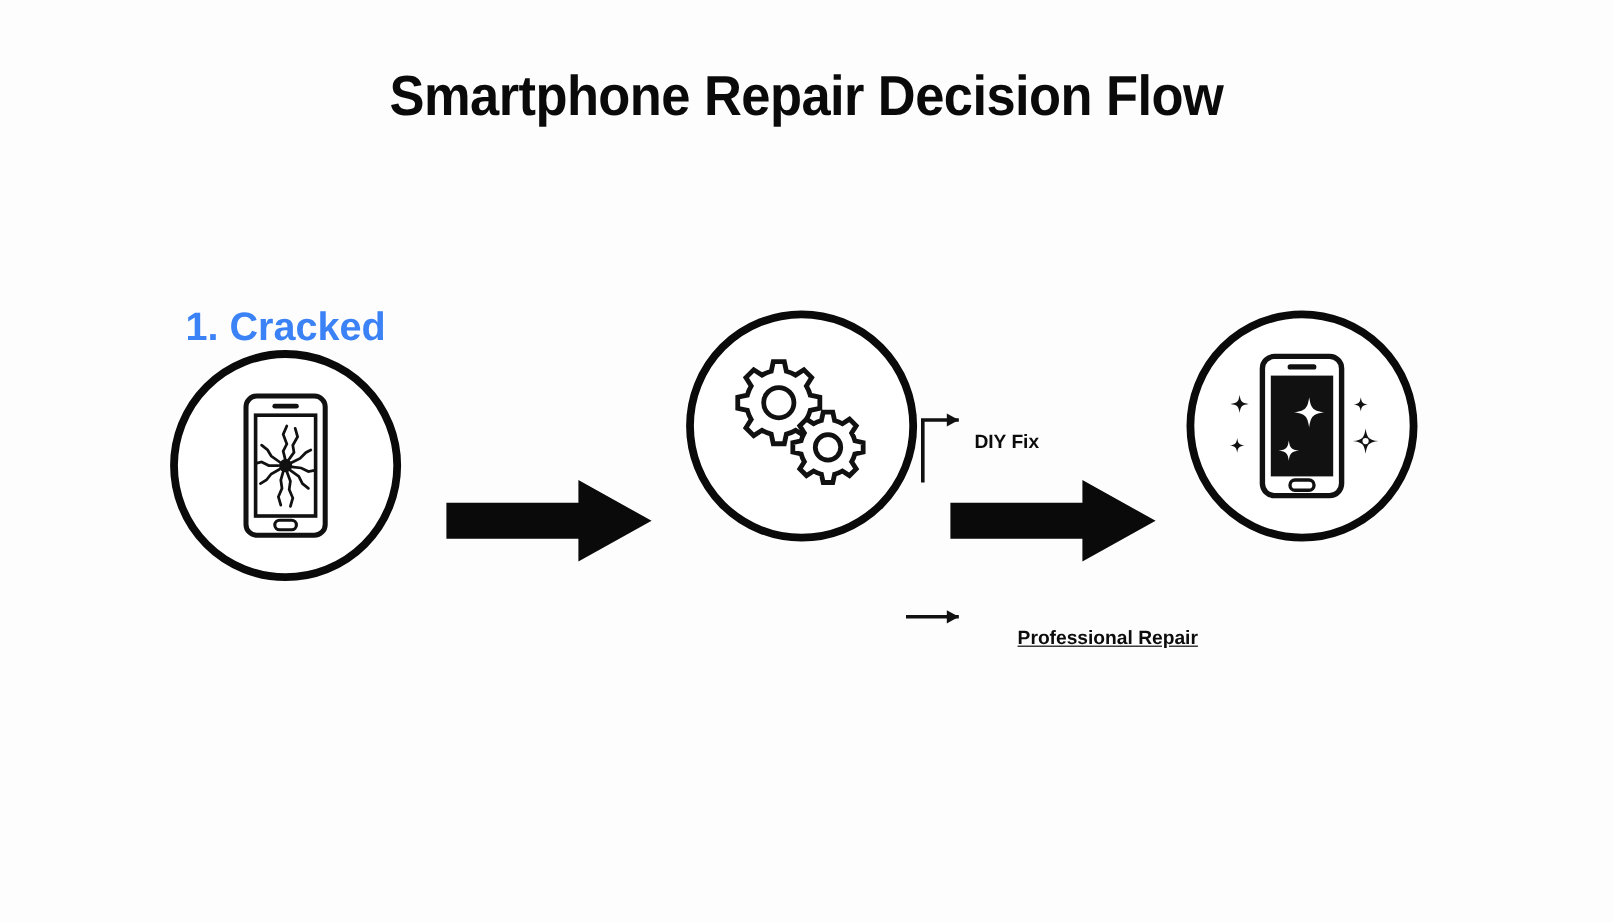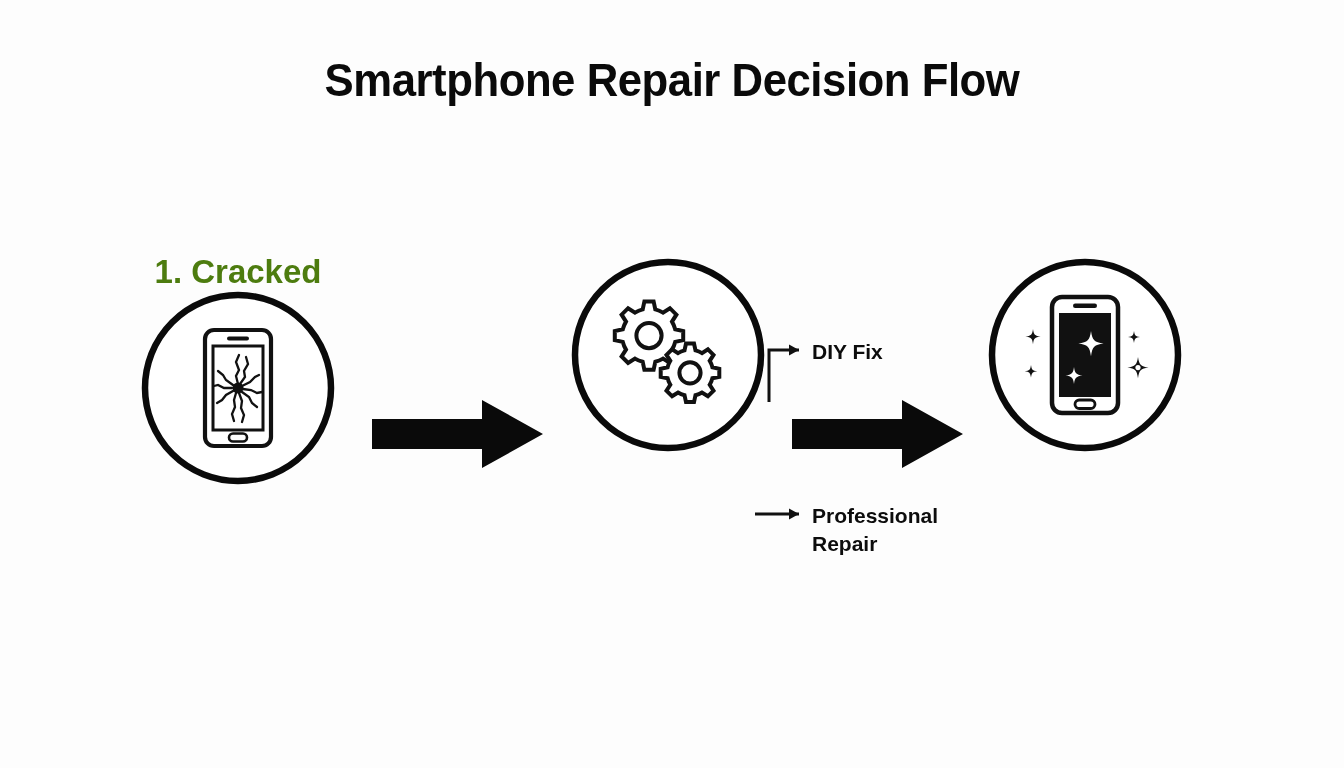--- a/index.html
+++ b/index.html
@@ -41,21 +41,21 @@
 
   
   .step {
     position: absolute;
     width: 260px;
   }
   .step-label {
     text-align: center;
     font-size: 33px;
     font-weight: 700;
-    color: #4d7c0f;
+    color: #3b82f6;
     white-space: nowrap;
     line-height: 1;
   }
   .circle-wrap {
     position: relative;
     width: 260px;
     height: 200px;
     display: flex;
     align-items: center;
     justify-content: center;
@@ -70,35 +70,37 @@
   }
 
   
   .branch-svg {
     position: absolute;
     left: 755px;
     top: 330px;
   }
   .branch-label {
     position: absolute;
-    font-size: 21px;
+    font-size: 16px;
     font-weight: 700;
     color: #0c0c0c;
     line-height: 1.35;
     white-space: nowrap;
+    margin-top: 20px;
   }
   #branch-diy-label {
     left: 812px;
     top: 338px;
   }
   #branch-pro-label {
-    left: 812px;
+    left: 848px;
     top: 502px;
     white-space: normal;
     width: 160px;
+    text-decoration: underline;
   }
 </style>
 </head>
 <body>
 
 <div id="canvas">
 
   <div id="title">Smartphone Repair Decision Flow</div>
 
   <div class="step" style="left:108px; top:255px;">

